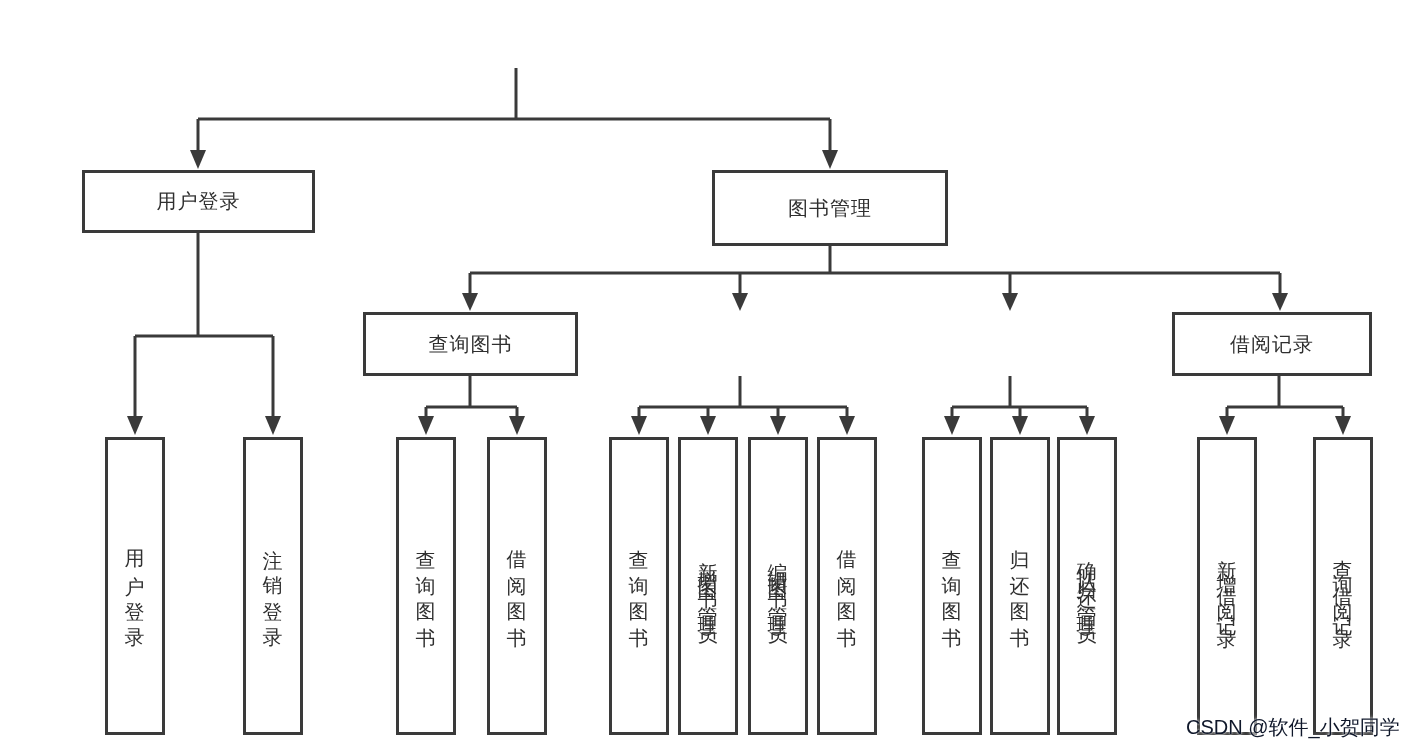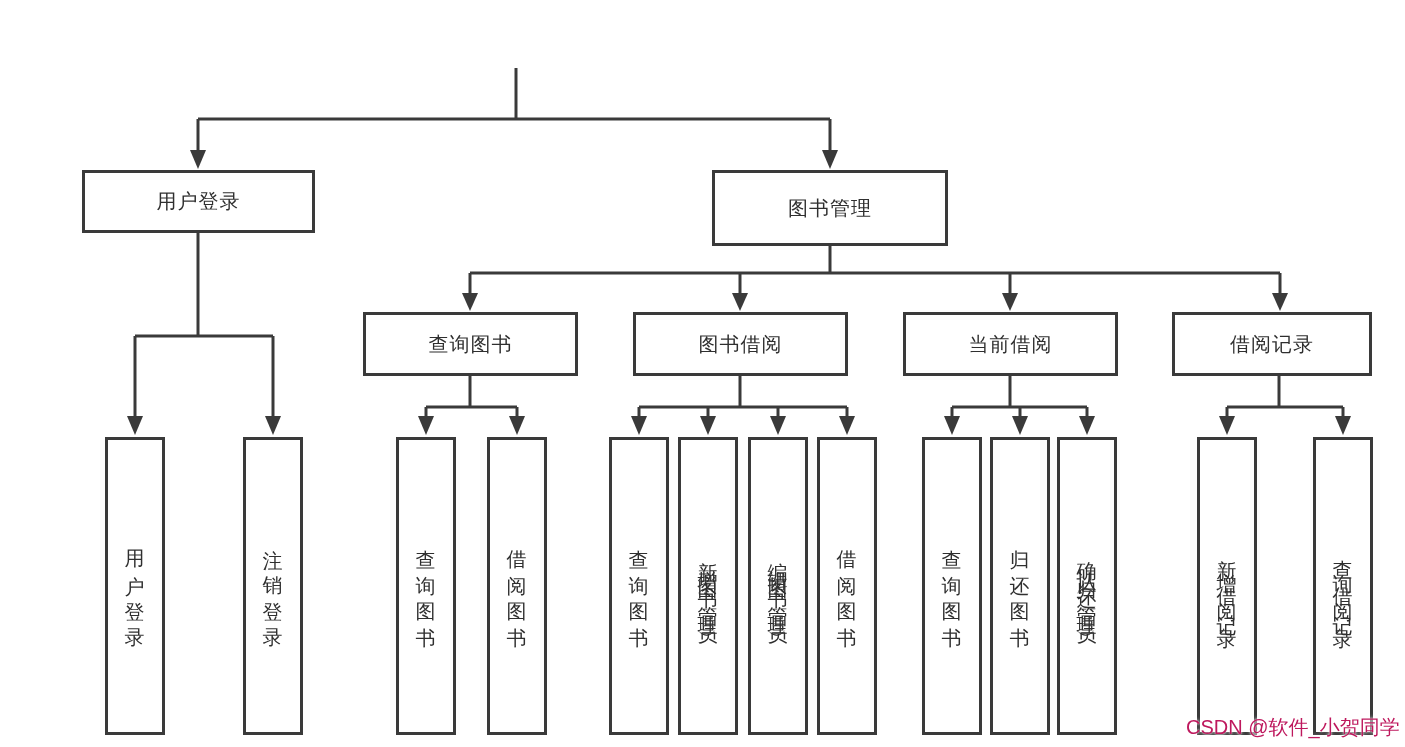--- a/index.html
+++ b/index.html
@@ -69,21 +69,21 @@
   #leaf-i { left: 922px; }
   #leaf-j { left: 990px; }
   #leaf-k { left: 1057px; }
   #leaf-l { left: 1197px; }
   #leaf-m { left: 1313px; }
   #watermark {
     position: absolute;
     left: 1186px;
     top: 714px;
     font-size: 20px;
-    color: #be185d;
+    color: #0f172a;
     white-space: nowrap;
     text-shadow: 0 0 2px #ffffff, 0 0 4px #ffffff;
     z-index: 5;
   }
   .wire { stroke: #3a3a3a; stroke-width: 3; fill: none; }
   .head { fill: #3a3a3a; stroke: none; }
 </style>
 </head>
 <body>
 
@@ -155,26 +155,20 @@
   <div class="node" id="node-user-login">
     <span>用户登录</span>
   </div>
   <div class="node" id="node-book-mgmt">
     <span>图书管理</span>
   </div>
 
   <div class="node" id="node-new-books">
     <span>查询图书</span>
   </div>
-  <div class="node" id="node-book-borrow">
-    <span>图书借阅</span>
-  </div>
-  <div class="node" id="node-current-borrow">
-    <span>当前借阅</span>
-  </div>
   <div class="node" id="node-borrow-records">
     <span>借阅记录</span>
   </div>
 
   <div class="node leaf ls4" id="leaf-a">
     <span class="vtext">用户登录</span>
   </div>
   <div class="node leaf ls4" id="leaf-b">
     <span class="vtext">注销登录</span>
   </div>

